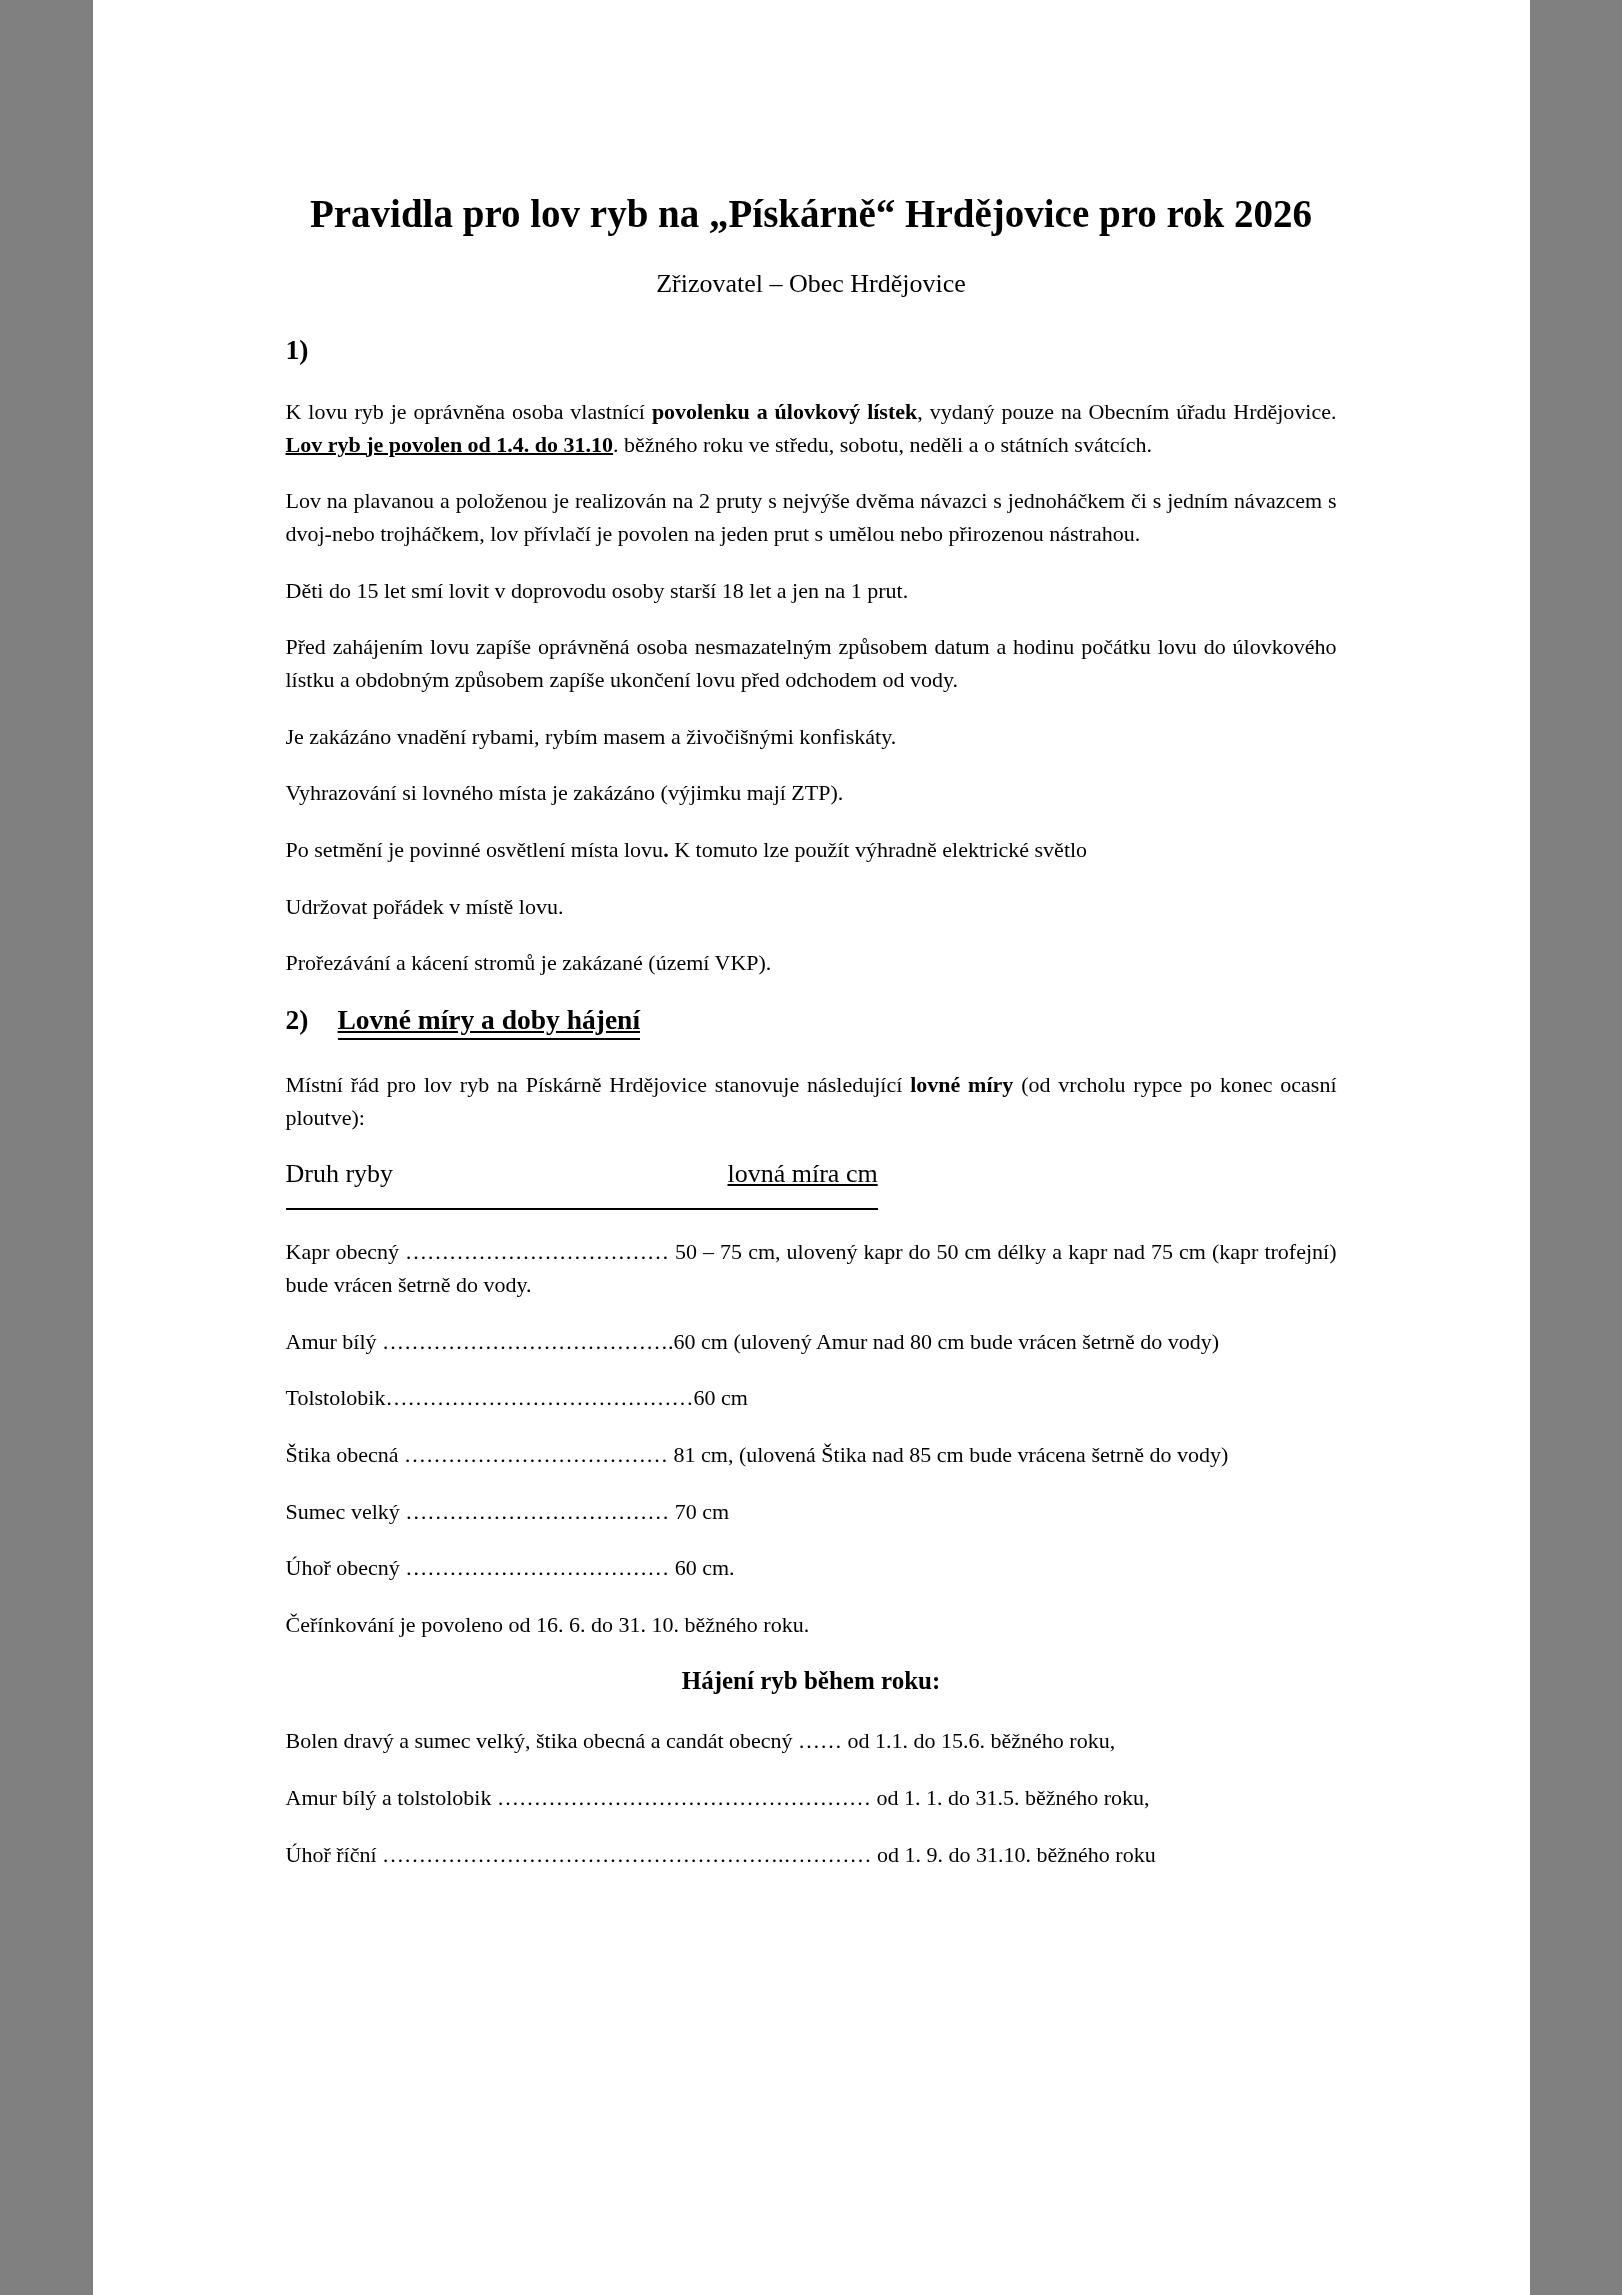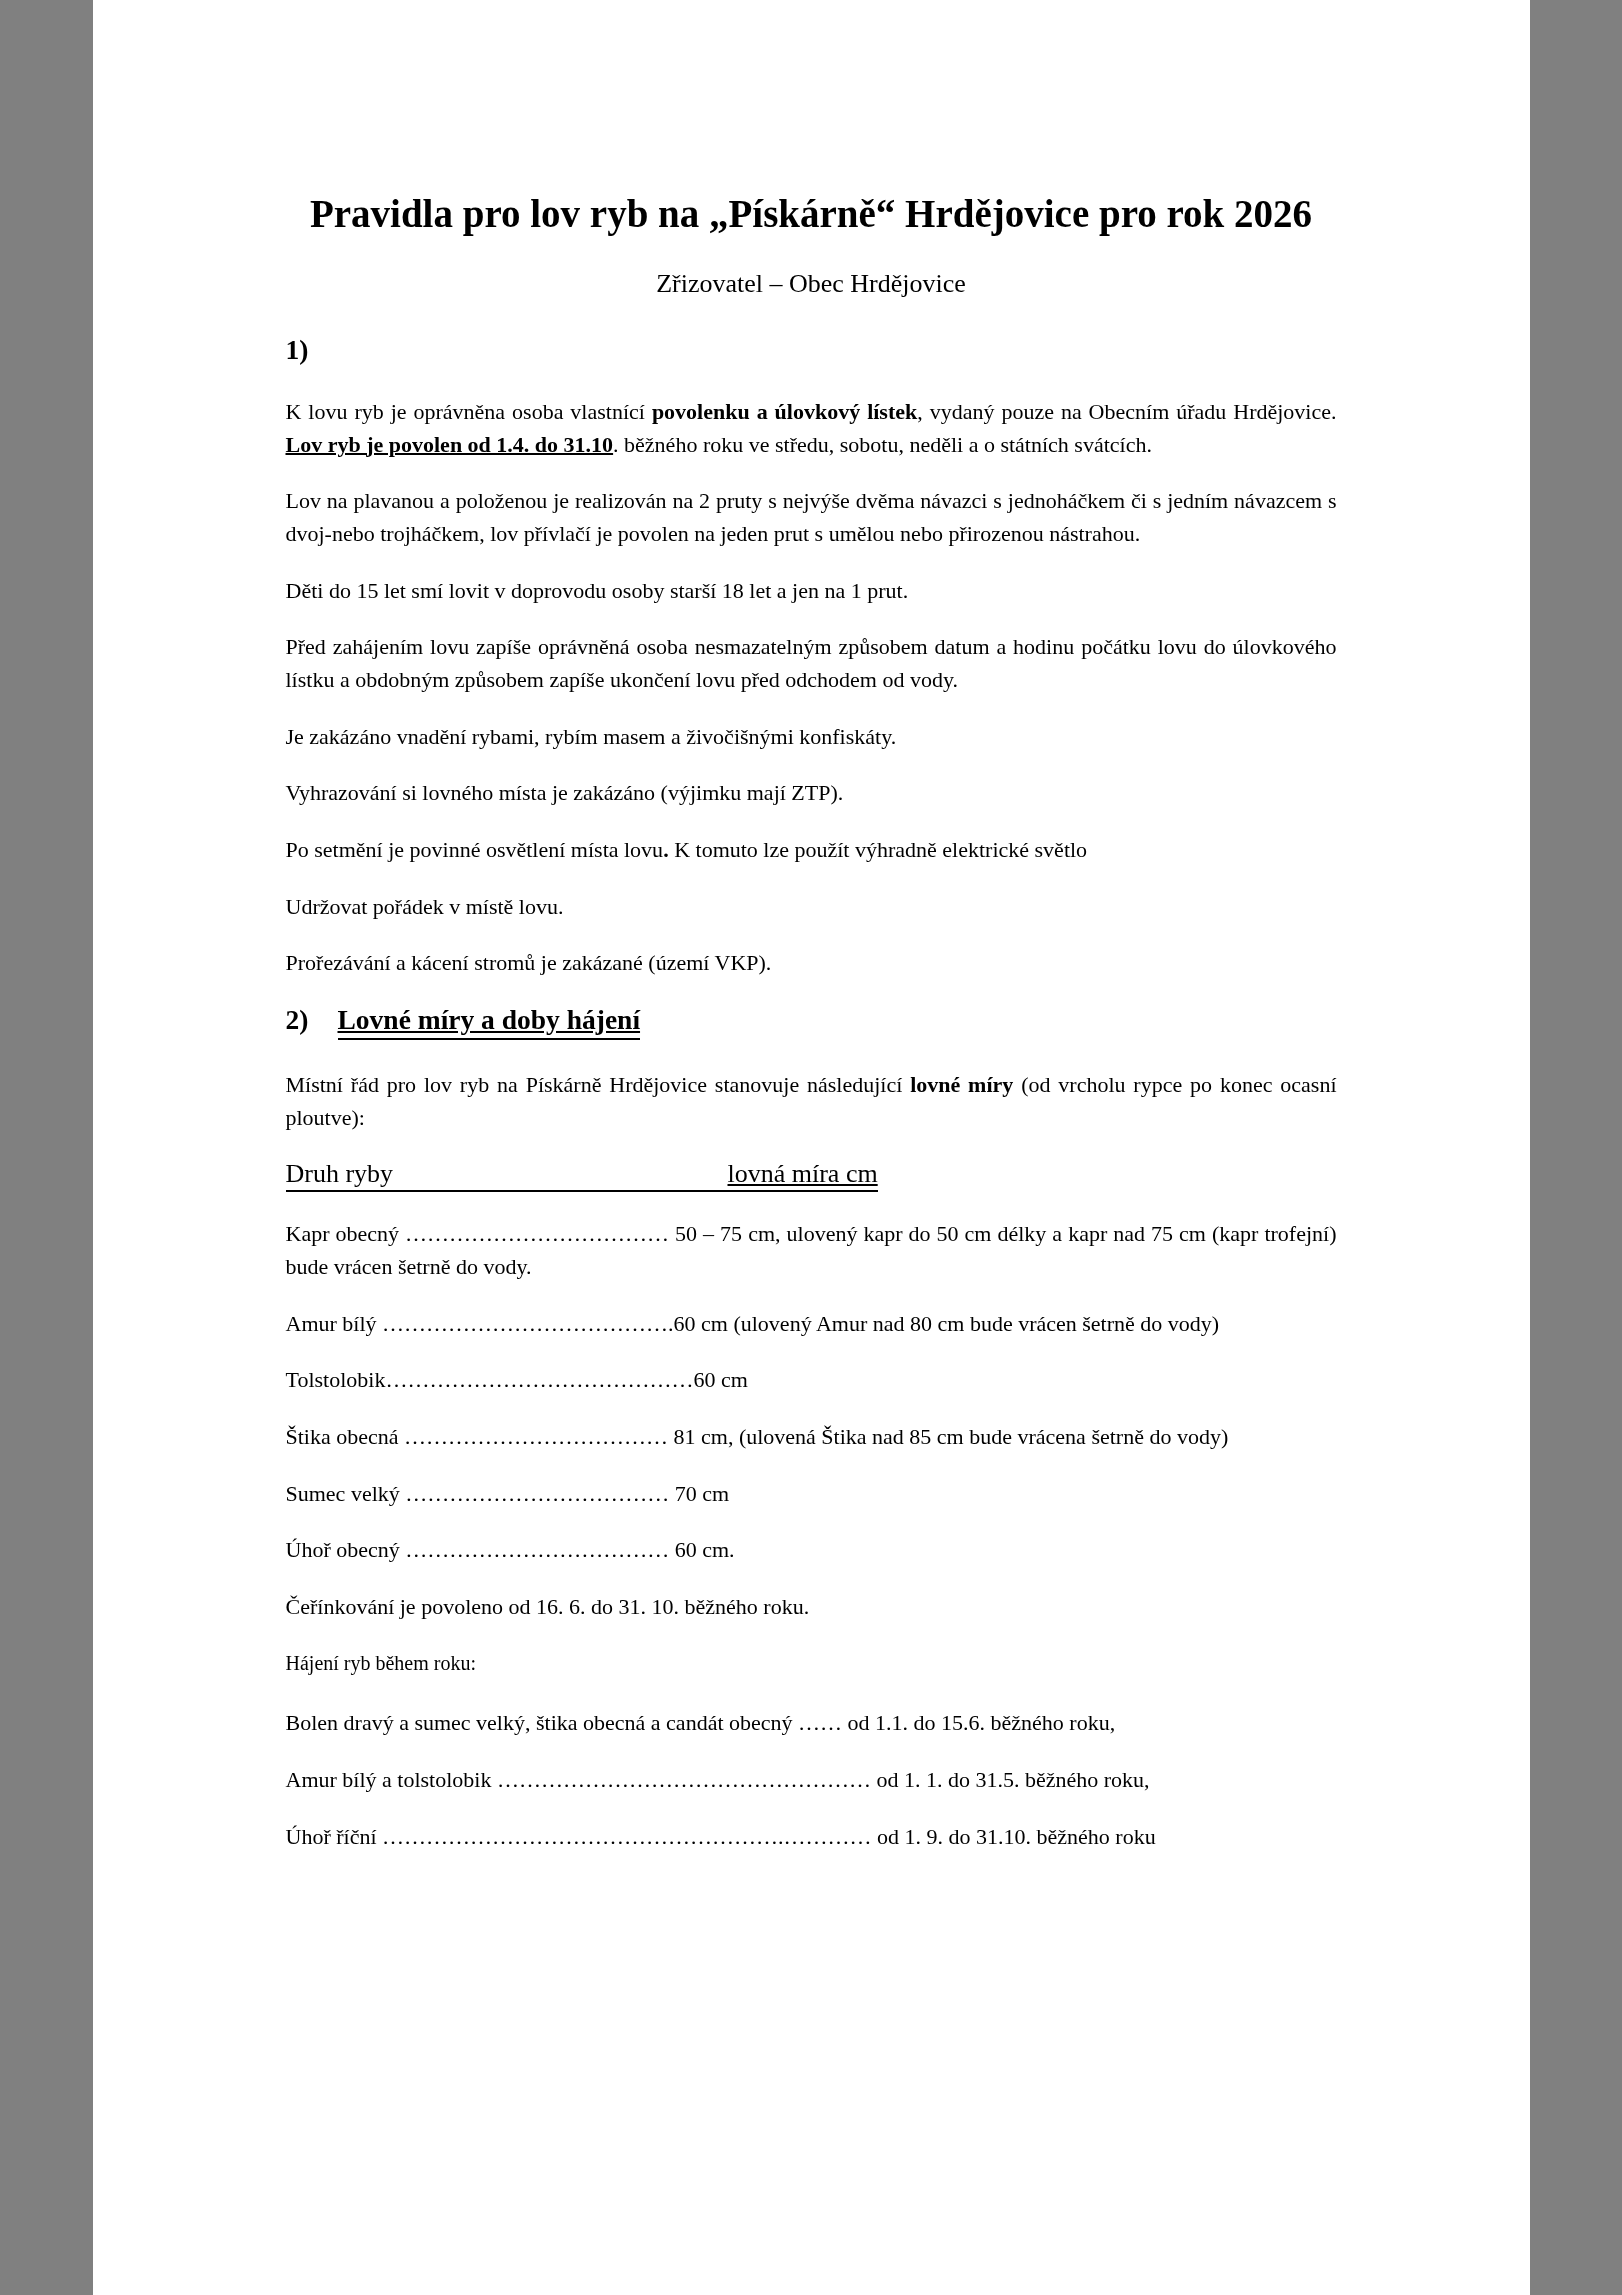--- a/index.html
+++ b/index.html
@@ -57,28 +57,29 @@
   }
   .table-head{
     font-size:26px;
     line-height:33px;
     margin:0 0 25px 0;
   }
   .th-wrap{
     display:inline-block;
     text-decoration:underline;
     border-bottom:2px solid #000;
-    padding-bottom:0;
+    padding-bottom:18px;
   }
   .th-col1{display:inline-block;width:442px;}
   .subhead{
-    font-size:20px;
+    font-size:25px;
     line-height:34px;
-    font-weight:normal;
+    font-weight:bold;
     margin:5.2px 0 26px 0;
+    text-align:center;
   }
 </style>
 </head>
 <body>
 
 <div class="page">
 
   <h1 class="title">Pravidla pro lov ryb na „Pískárně“ Hrdějovice pro rok 2026</h1>
 
   <p class="subtitle">Zřizovatel – Obec Hrdějovice</p>

